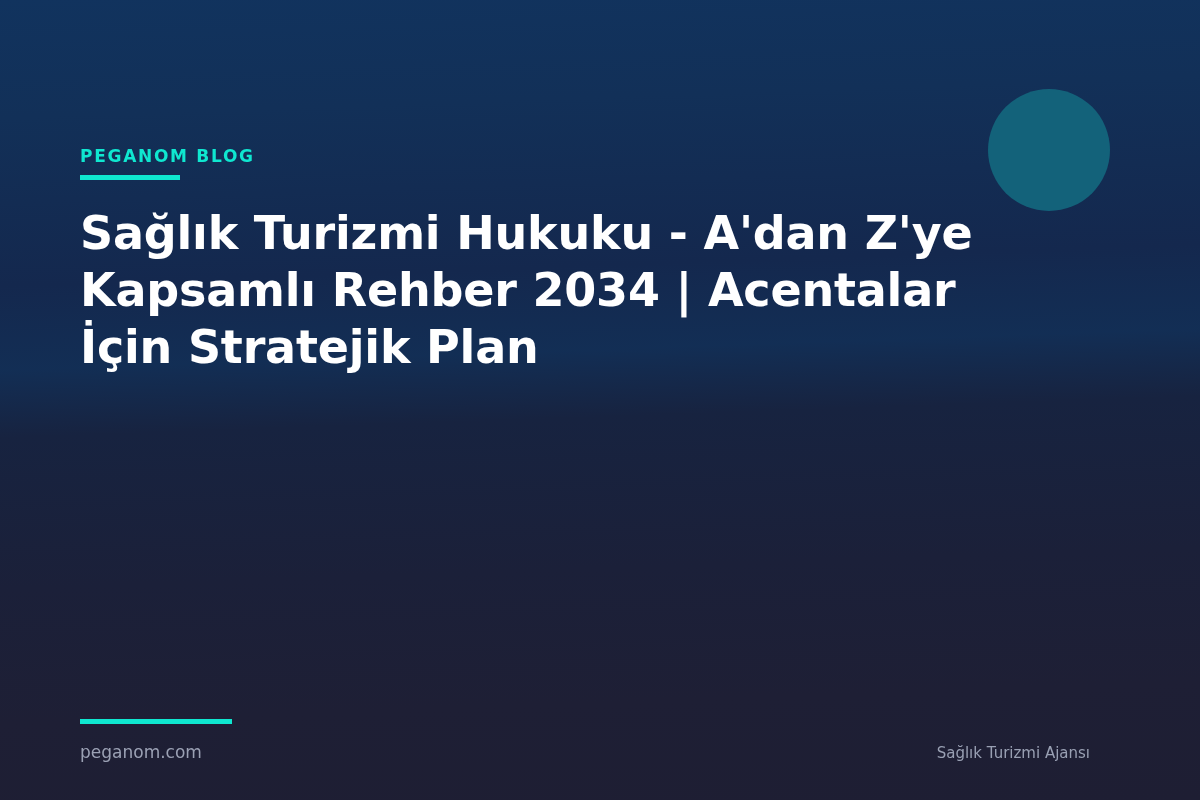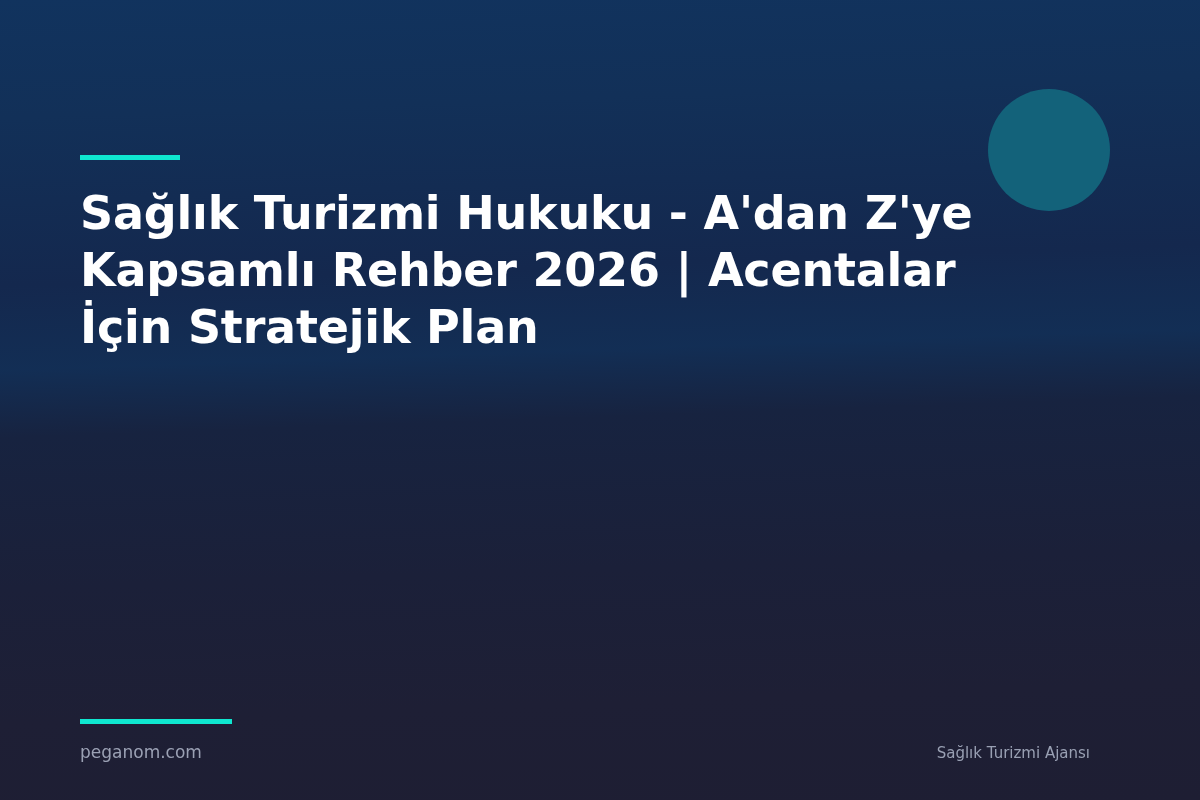--- a/index.html
+++ b/index.html
@@ -108,22 +108,23 @@
   }
 </style>
 </head>
 <body>
 
 <div class="banner">
 
   <div class="deco-circle"></div>
 
   <div class="content">
+    <div class="kicker">PEGANOM BLOG</div>
     <div class="kicker-rule"></div>
-    <h1 class="headline">Sağlık Turizmi Hukuku - A'dan Z'ye Kapsamlı Rehber 2026 | Acentalar İçin Stratejik Plan</h1>
+    <h1 class="headline">Sağlık Turizmi Hukuku - A'dan Z'ye Kapsamlı Rehber 2034 | Acentalar İçin Stratejik Plan</h1>
   </div>
 
   <div class="footer">
     <div class="footer-rule"></div>
     <div class="footer-row">
       <span class="footer-site">peganom.com</span>
       <span class="footer-tag">Sağlık Turizmi Ajansı</span>
     </div>
   </div>
 

